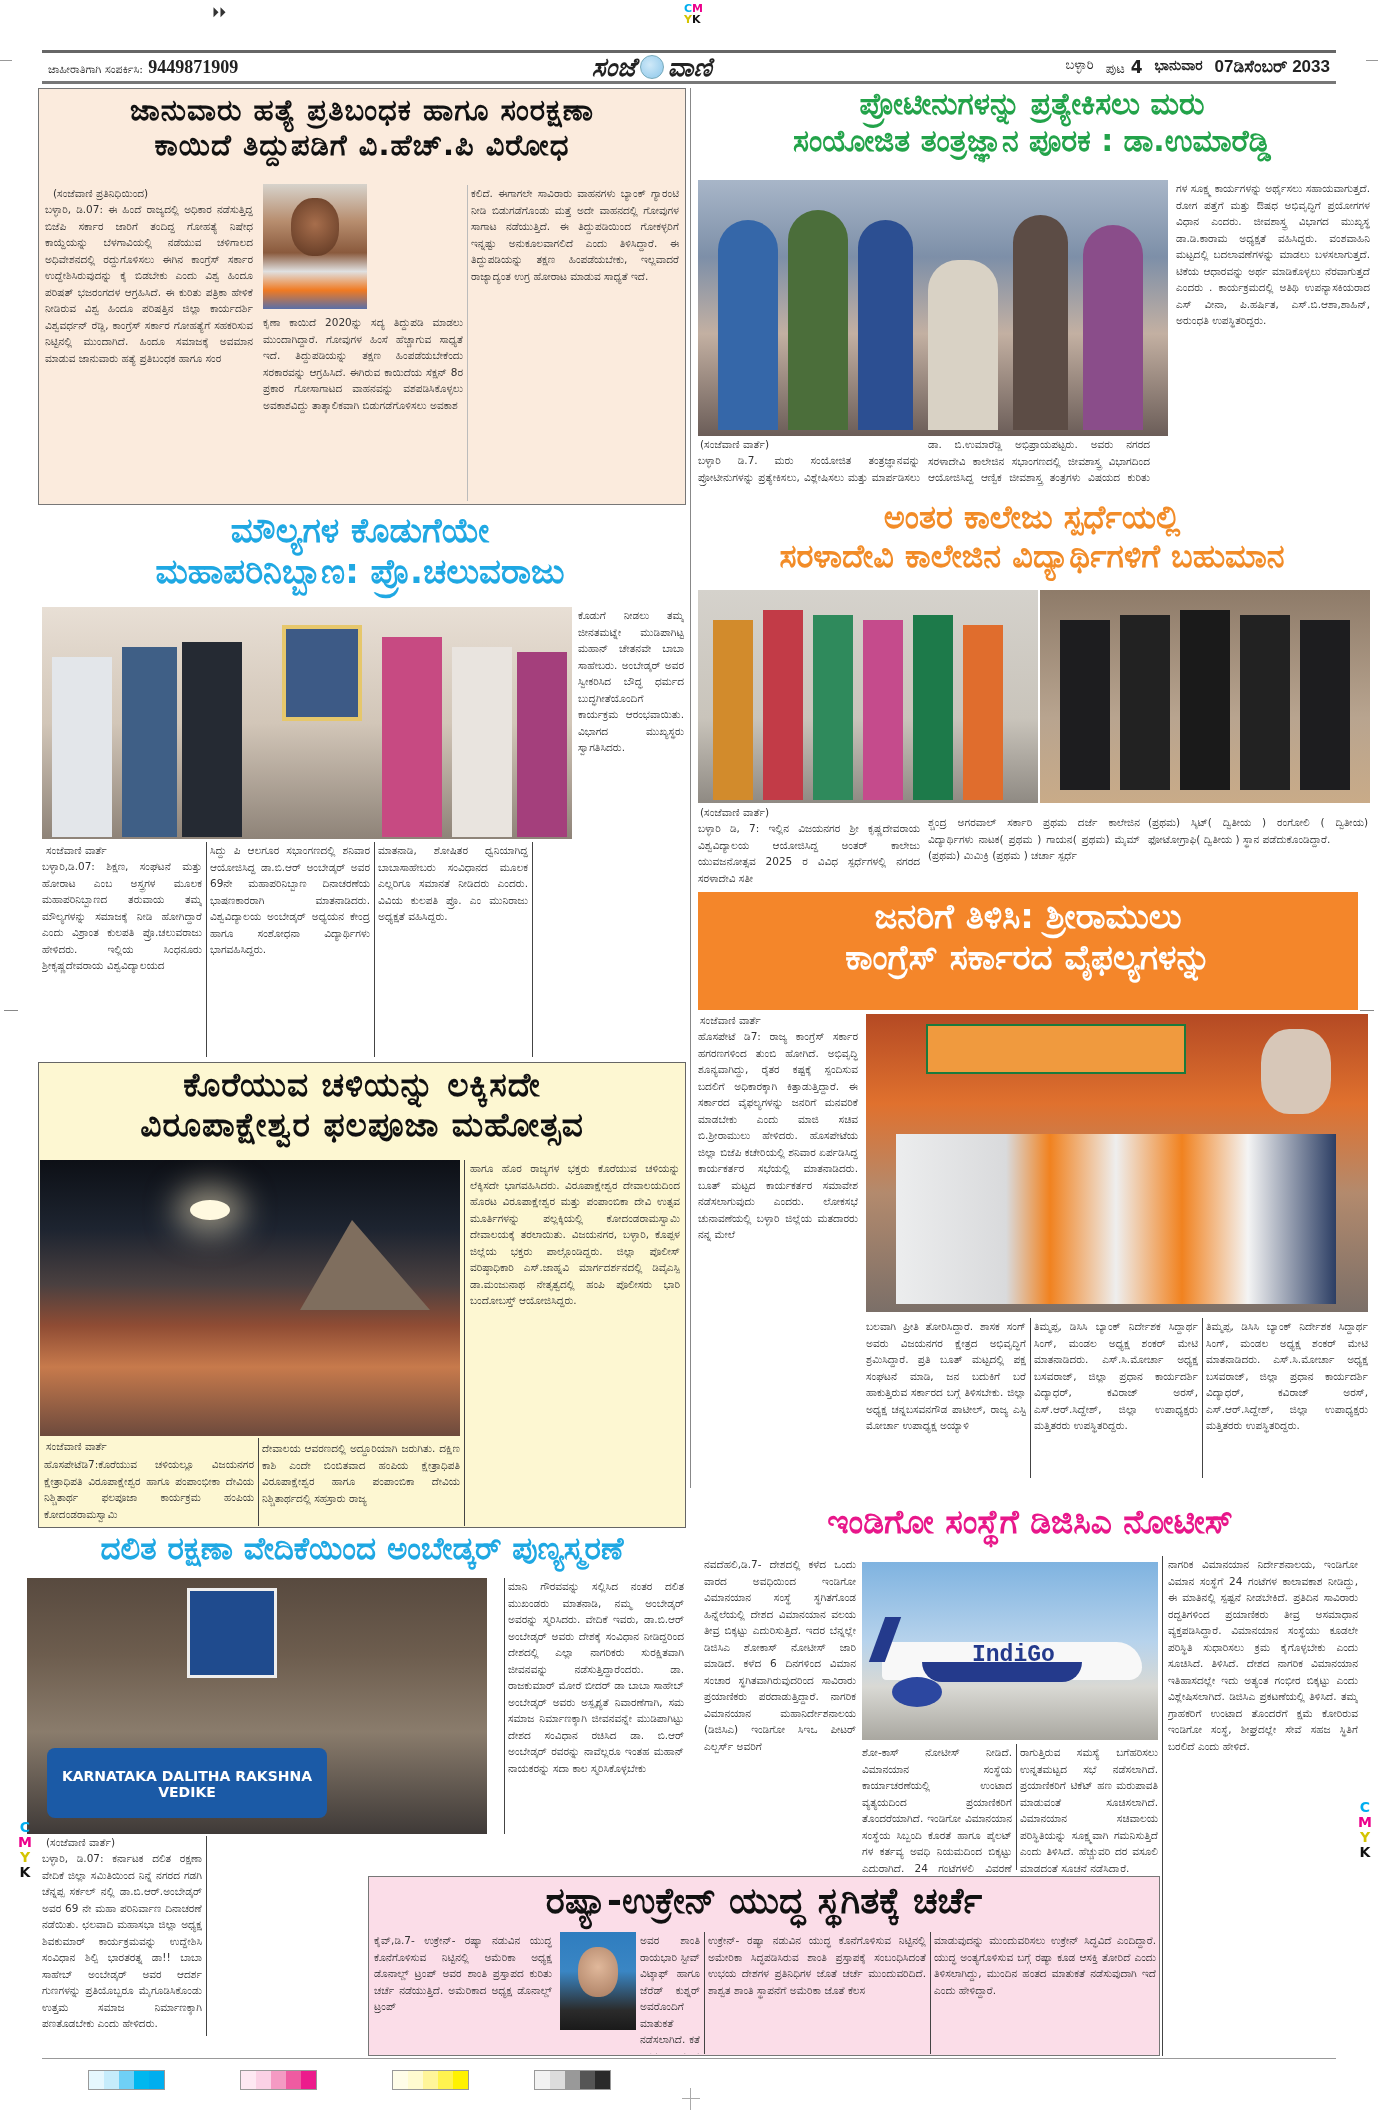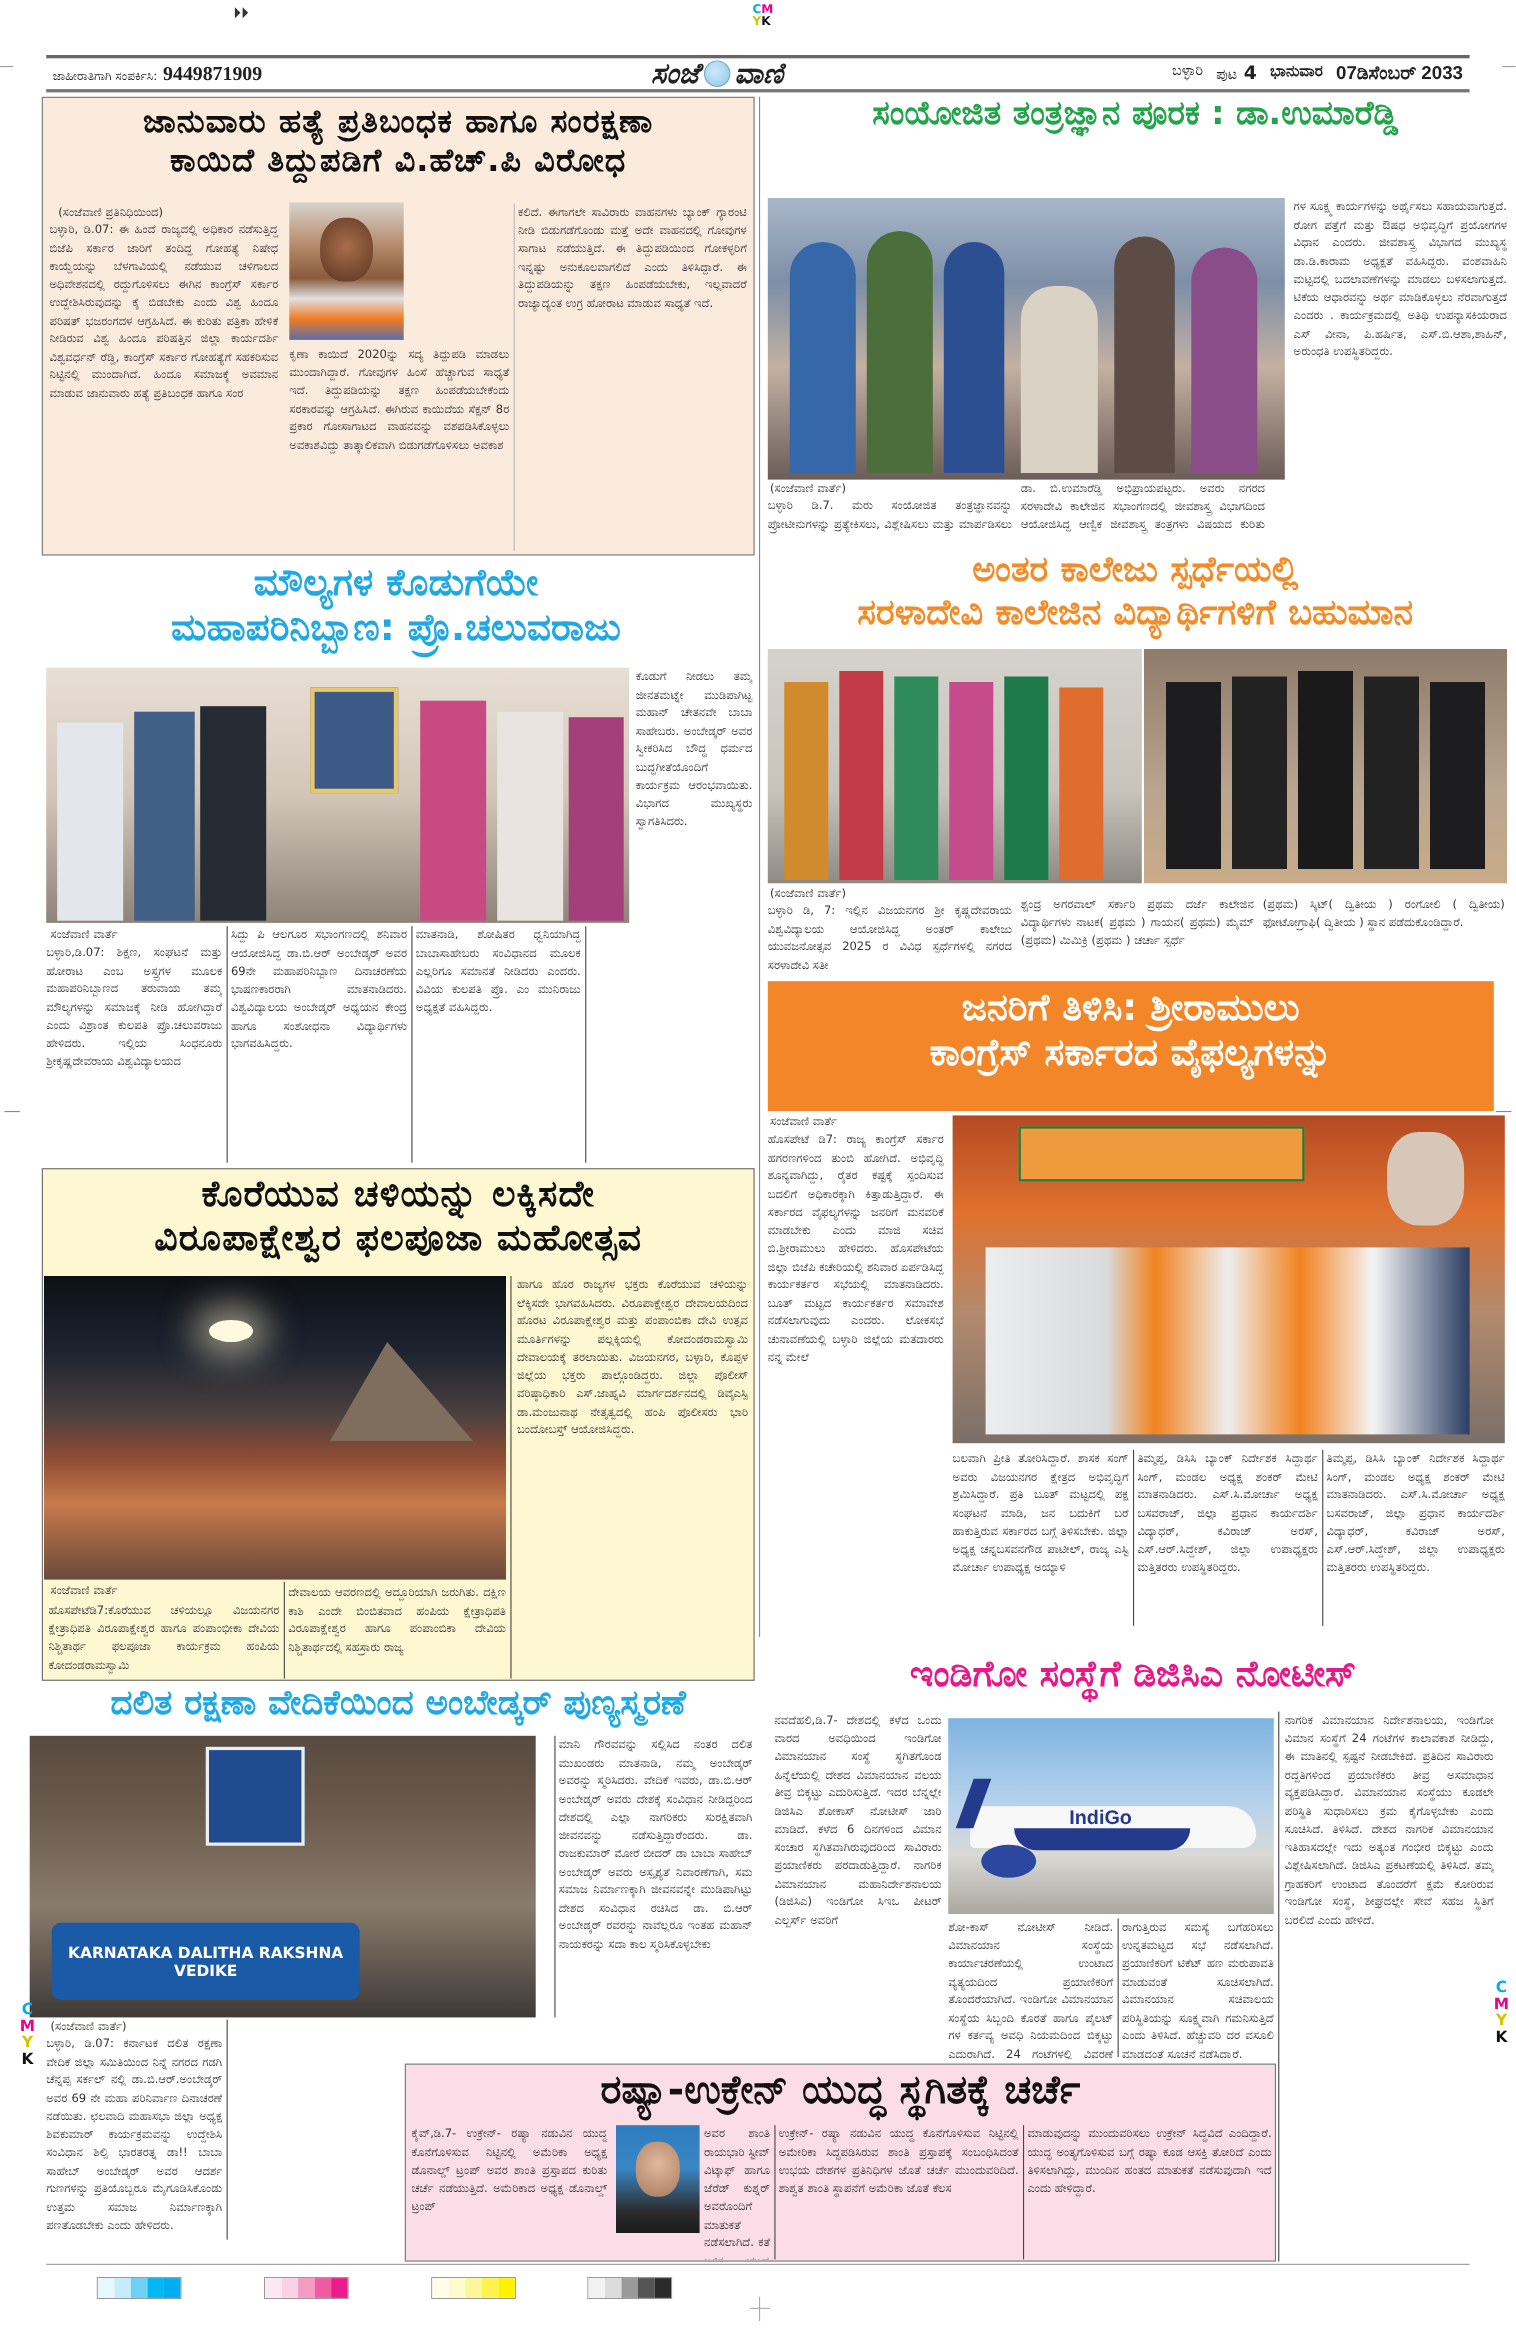--- a/index.html
+++ b/index.html
@@ -63,20 +63,21 @@
   <div class="col body-text" style="left:6px; top:112px; width:208px; height:300px;">ಬಳ್ಳಾರಿ, ಡಿ.07: ಈ ಹಿಂದೆ ರಾಜ್ಯದಲ್ಲಿ ಅಧಿಕಾರ ನಡೆಸುತ್ತಿದ್ದ ಬಿಜೆಪಿ ಸರ್ಕಾರ ಜಾರಿಗೆ ತಂದಿದ್ದ ಗೋಹತ್ಯೆ ನಿಷೇಧ ಕಾಯ್ದೆಯನ್ನು ಬೆಳಗಾವಿಯಲ್ಲಿ ನಡೆಯುವ ಚಳಿಗಾಲದ ಅಧಿವೇಶನದಲ್ಲಿ ರದ್ದುಗೊಳಿಸಲು ಈಗಿನ ಕಾಂಗ್ರೆಸ್ ಸರ್ಕಾರ ಉದ್ದೇಶಿಸಿರುವುದನ್ನು ಕೈ ಬಿಡಬೇಕು ಎಂದು ವಿಶ್ವ ಹಿಂದೂ ಪರಿಷತ್ ಭಜರಂಗದಳ ಆಗ್ರಹಿಸಿದೆ. ಈ ಕುರಿತು ಪತ್ರಿಕಾ ಹೇಳಿಕೆ ನೀಡಿರುವ ವಿಶ್ವ ಹಿಂದೂ ಪರಿಷತ್ತಿನ ಜಿಲ್ಲಾ ಕಾರ್ಯದರ್ಶಿ ವಿಶ್ವವರ್ಧನ್ ರೆಡ್ಡಿ, ಕಾಂಗ್ರೆಸ್ ಸರ್ಕಾರ ಗೋಹತ್ಯೆಗೆ ಸಹಕರಿಸುವ ನಿಟ್ಟಿನಲ್ಲಿ ಮುಂದಾಗಿದೆ. ಹಿಂದೂ ಸಮಾಜಕ್ಕೆ ಅವಮಾನ ಮಾಡುವ ಜಾನುವಾರು ಹತ್ಯೆ ಪ್ರತಿಬಂಧಕ ಹಾಗೂ ಸಂರ</div>
   <div class="photo" style="left:224px; top:95px; width:104px; height:125px; background:linear-gradient(180deg,#d7d3cc 0%,#b78d6e 30%,#8a5a3d 55%,#e0e0e0 70%,#f07a22 85%,#5a6fa8 100%);">
     <div style="position:absolute; left:28px; top:14px; width:48px; height:58px; border-radius:45%; background:radial-gradient(circle at 50% 45%,#a76e4c,#5a3420);"></div>
   </div>
   <div class="col body-text" style="left:224px; top:225px; width:200px; height:185px;">ಕೃಣಾ ಕಾಯಿದೆ 2020ನ್ನು ಸದ್ಯ ತಿದ್ದುಪಡಿ ಮಾಡಲು ಮುಂದಾಗಿದ್ದಾರೆ. ಗೋವುಗಳ ಹಿಂಸೆ ಹೆಚ್ಚಾಗುವ ಸಾಧ್ಯತೆ ಇದೆ. ತಿದ್ದುಪಡಿಯನ್ನು ತಕ್ಷಣ ಹಿಂಪಡೆಯಬೇಕೆಂದು ಸರಕಾರವನ್ನು ಆಗ್ರಹಿಸಿದೆ. ಈಗಿರುವ ಕಾಯಿದೆಯ ಸೆಕ್ಷನ್ 8ರ ಪ್ರಕಾರ ಗೋಸಾಗಾಟದ ವಾಹನವನ್ನು ವಶಪಡಿಸಿಕೊಳ್ಳಲು ಅವಕಾಶವಿದ್ದು ತಾತ್ಕಾಲಿಕವಾಗಿ ಬಿಡುಗಡೆಗೊಳಿಸಲು ಅವಕಾಶ</div>
   <div class="col body-text" style="left:432px; top:96px; width:208px; height:315px;">ಕಲಿದೆ. ಈಗಾಗಲೇ ಸಾವಿರಾರು ವಾಹನಗಳು ಬ್ಯಾಂಕ್ ಗ್ಯಾರಂಟಿ ನೀಡಿ ಬಿಡುಗಡೆಗೊಂಡು ಮತ್ತೆ ಅದೇ ವಾಹನದಲ್ಲಿ ಗೋವುಗಳ ಸಾಗಾಟ ನಡೆಯುತ್ತಿದೆ. ಈ ತಿದ್ದುಪಡಿಯಿಂದ ಗೋಕಳ್ಳರಿಗೆ ಇನ್ನಷ್ಟು ಅನುಕೂಲವಾಗಲಿದೆ ಎಂದು ತಿಳಿಸಿದ್ದಾರೆ. ಈ ತಿದ್ದುಪಡಿಯನ್ನು ತಕ್ಷಣ ಹಿಂಪಡೆಯಬೇಕು, ಇಲ್ಲವಾದರೆ ರಾಜ್ಯಾದ್ಯಂತ ಉಗ್ರ ಹೋರಾಟ ಮಾಡುವ ಸಾಧ್ಯತೆ ಇದೆ.</div>
   <div class="rule-v" style="left:428px; top:96px; height:316px; background:#bbb;"></div>
 </div>
 
 <div class="abs head" style="left:696px; top:86px; width:672px; font-size:30px; color:#23a34a;">
+  <div>ಪ್ರೋಟೀನುಗಳನ್ನು ಪ್ರತ್ಯೇಕಿಸಲು ಮರು</div>
   <div>ಸಂಯೋಜಿತ ತಂತ್ರಜ್ಞಾನ ಪೂರಕ : ಡಾ.ಉಮಾರೆಡ್ಡಿ</div>
 </div>
 <div class="photo" style="left:698px; top:180px; width:470px; height:256px; background:linear-gradient(180deg,#a8b6c8 0%,#7d8fa8 30%,#c3b0a2 60%,#6b5d58 100%);">
   <div style="position:absolute; left:20px; top:40px; width:60px; height:210px; background:#3567a9; border-radius:30px 30px 0 0;"></div>
   <div style="position:absolute; left:90px; top:30px; width:60px; height:220px; background:#4b6e3a; border-radius:30px 30px 0 0;"></div>
   <div style="position:absolute; left:160px; top:40px; width:55px; height:210px; background:#2c4f92; border-radius:30px 30px 0 0;"></div>
   <div style="position:absolute; left:230px; top:80px; width:70px; height:170px; background:#d9d2c5; border-radius:30px 30px 0 0;"></div>
   <div style="position:absolute; left:315px; top:35px; width:55px; height:215px; background:#5c4c45; border-radius:30px 30px 0 0;"></div>
   <div style="position:absolute; left:385px; top:45px; width:60px; height:205px; background:#8a4d8a; border-radius:30px 30px 0 0;"></div>
 </div>
@@ -176,21 +177,21 @@
 <div class="col body-text" style="left:42px; top:1850px; width:160px; height:190px;">ಬಳ್ಳಾರಿ, ಡಿ.07: ಕರ್ನಾಟಕ ದಲಿತ ರಕ್ಷಣಾ ವೇದಿಕೆ ಜಿಲ್ಲಾ ಸಮಿತಿಯಿಂದ ನಿನ್ನೆ ನಗರದ ಗಡಗಿ ಚೆನ್ನಪ್ಪ ಸರ್ಕಲ್ ನಲ್ಲಿ ಡಾ.ಬಿ.ಆರ್.ಅಂಬೇಡ್ಕರ್ ಅವರ 69 ನೇ ಮಹಾ ಪರಿನಿರ್ವಾಣ ದಿನಾಚರಣೆ ನಡೆಯಿತು. ಛಲವಾದಿ ಮಹಾಸಭಾ ಜಿಲ್ಲಾ ಅಧ್ಯಕ್ಷ ಶಿವಕುಮಾರ್ ಕಾರ್ಯಕ್ರಮವನ್ನು ಉದ್ದೇಶಿಸಿ ಸಂವಿಧಾನ ಶಿಲ್ಪಿ ಭಾರತರತ್ನ ಡಾ!! ಬಾಬಾ ಸಾಹೇಬ್ ಅಂಬೇಡ್ಕರ್ ಅವರ ಆದರ್ಶ ಗುಣಗಳನ್ನು ಪ್ರತಿಯೊಬ್ಬರೂ ಮೈಗೂಡಿಸಿಕೊಂಡು ಉತ್ತಮ ಸಮಾಜ ನಿರ್ಮಾಣಕ್ಕಾಗಿ ಪಣತೊಡಬೇಕು ಎಂದು ಹೇಳಿದರು.</div>
 <div class="rule-v" style="left:206px; top:1836px; height:200px;"></div>
 
 <div class="abs head" style="left:700px; top:1502px; width:660px; font-size:33px; color:#e8178a;">ಇಂಡಿಗೋ ಸಂಸ್ಥೆಗೆ ಡಿಜಿಸಿಎ ನೋಟೀಸ್</div>
 <div class="col body-text" style="left:704px; top:1556px; width:152px; height:300px;">ನವದೆಹಲಿ,ಡಿ.7- ದೇಶದಲ್ಲಿ ಕಳೆದ ಒಂದು ವಾರದ ಅವಧಿಯಿಂದ ಇಂಡಿಗೋ ವಿಮಾನಯಾನ ಸಂಸ್ಥೆ ಸ್ಥಗಿತಗೊಂಡ ಹಿನ್ನೆಲೆಯಲ್ಲಿ ದೇಶದ ವಿಮಾನಯಾನ ವಲಯ ತೀವ್ರ ಬಿಕ್ಕಟ್ಟು ಎದುರಿಸುತ್ತಿದೆ. ಇದರ ಬೆನ್ನಲ್ಲೇ ಡಿಜಿಸಿಎ ಶೋಕಾಸ್ ನೋಟೀಸ್ ಜಾರಿ ಮಾಡಿದೆ. ಕಳೆದ 6 ದಿನಗಳಿಂದ ವಿಮಾನ ಸಂಚಾರ ಸ್ಥಗಿತವಾಗಿರುವುದರಿಂದ ಸಾವಿರಾರು ಪ್ರಯಾಣಿಕರು ಪರದಾಡುತ್ತಿದ್ದಾರೆ. ನಾಗರಿಕ ವಿಮಾನಯಾನ ಮಹಾನಿರ್ದೇಶನಾಲಯ (ಡಿಜಿಸಿಎ) ಇಂಡಿಗೋ ಸಿಇಒ ಪೀಟರ್ ಎಲ್ಬರ್ಸ್ ಅವರಿಗೆ</div>
 <div class="photo" style="left:862px; top:1562px; width:296px; height:178px; background:linear-gradient(180deg,#7fb3e0 0%,#b7d3ec 45%,#d9d9d4 70%,#a9a7a0 100%);">
   <div style="position:absolute; left:20px; top:80px; width:260px; height:38px; background:#f8f8f8; border-radius:20px 60px 30px 10px;"></div>
   <div style="position:absolute; left:60px; top:100px; width:160px; height:20px; background:#243a8c; border-radius:0 0 20px 20px;"></div>
   <div style="position:absolute; left:30px; top:115px; width:50px; height:30px; background:#2c47a0; border-radius:50%;"></div>
   <div style="position:absolute; left:15px; top:55px; width:16px; height:45px; background:#243a8c; transform:skewX(-20deg);"></div>
-  <div style="position:absolute; left:110px; top:80px; font-size:18px; font-weight:bold; color:#243a8c; font-family:Liberation Sans, sans-serif;">IndiGo</div>
+  <div style="position:absolute; left:110px; top:80px; font-size:23px; font-weight:bold; color:#243a8c; font-family:Liberation Mono, monospace;">IndiGo</div>
 </div>
 <div class="col body-text" style="left:862px; top:1744px; width:150px; height:128px;">ಶೋ-ಕಾಸ್ ನೋಟೀಸ್ ನೀಡಿದೆ. ವಿಮಾನಯಾನ ಸಂಸ್ಥೆಯ ಕಾರ್ಯಾಚರಣೆಯಲ್ಲಿ ಉಂಟಾದ ವ್ಯತ್ಯಯದಿಂದ ಪ್ರಯಾಣಿಕರಿಗೆ ತೊಂದರೆಯಾಗಿದೆ. ಇಂಡಿಗೋ ವಿಮಾನಯಾನ ಸಂಸ್ಥೆಯ ಸಿಬ್ಬಂದಿ ಕೊರತೆ ಹಾಗೂ ಪೈಲಟ್ ಗಳ ಕರ್ತವ್ಯ ಅವಧಿ ನಿಯಮದಿಂದ ಬಿಕ್ಕಟ್ಟು ಎದುರಾಗಿದೆ. 24 ಗಂಟೆಗಳಲ್ಲಿ ವಿವರಣೆ ನೀಡುವಂತೆ ವಿಮಾನಯಾನ ಸಂಸ್ಥೆಯಿಂದ ಎದುರು</div>
 <div class="rule-v" style="left:1016px; top:1744px; height:126px;"></div>
 <div class="col body-text" style="left:1020px; top:1744px; width:138px; height:128px;">ರಾಗುತ್ತಿರುವ ಸಮಸ್ಯೆ ಬಗೆಹರಿಸಲು ಉನ್ನತಮಟ್ಟದ ಸಭೆ ನಡೆಸಲಾಗಿದೆ. ಪ್ರಯಾಣಿಕರಿಗೆ ಟಿಕೆಟ್ ಹಣ ಮರುಪಾವತಿ ಮಾಡುವಂತೆ ಸೂಚಿಸಲಾಗಿದೆ. ವಿಮಾನಯಾನ ಸಚಿವಾಲಯ ಪರಿಸ್ಥಿತಿಯನ್ನು ಸೂಕ್ಷ್ಮವಾಗಿ ಗಮನಿಸುತ್ತಿದೆ ಎಂದು ತಿಳಿಸಿದೆ. ಹೆಚ್ಚುವರಿ ದರ ವಸೂಲಿ ಮಾಡದಂತೆ ಸೂಚನೆ ನಡೆಸಿದ್ದಾರೆ.</div>
 <div class="rule-v" style="left:1162px; top:1556px; height:500px;"></div>
 <div class="col body-text" style="left:1168px; top:1556px; width:190px; height:500px;">ನಾಗರಿಕ ವಿಮಾನಯಾನ ನಿರ್ದೇಶನಾಲಯ, ಇಂಡಿಗೋ ವಿಮಾನ ಸಂಸ್ಥೆಗೆ 24 ಗಂಟೆಗಳ ಕಾಲಾವಕಾಶ ನೀಡಿದ್ದು, ಈ ಮಾತಿನಲ್ಲಿ ಸ್ಪಷ್ಟನೆ ನೀಡಬೇಕಿದೆ. ಪ್ರತಿದಿನ ಸಾವಿರಾರು ರದ್ದತಿಗಳಿಂದ ಪ್ರಯಾಣಿಕರು ತೀವ್ರ ಅಸಮಾಧಾನ ವ್ಯಕ್ತಪಡಿಸಿದ್ದಾರೆ. ವಿಮಾನಯಾನ ಸಂಸ್ಥೆಯು ಕೂಡಲೇ ಪರಿಸ್ಥಿತಿ ಸುಧಾರಿಸಲು ಕ್ರಮ ಕೈಗೊಳ್ಳಬೇಕು ಎಂದು ಸೂಚಿಸಿದೆ. ತಿಳಿಸಿದೆ. ದೇಶದ ನಾಗರಿಕ ವಿಮಾನಯಾನ ಇತಿಹಾಸದಲ್ಲೇ ಇದು ಅತ್ಯಂತ ಗಂಭೀರ ಬಿಕ್ಕಟ್ಟು ಎಂದು ವಿಶ್ಲೇಷಿಸಲಾಗಿದೆ. ಡಿಜಿಸಿಎ ಪ್ರಕಟಣೆಯಲ್ಲಿ ತಿಳಿಸಿದೆ. ತಮ್ಮ ಗ್ರಾಹಕರಿಗೆ ಉಂಟಾದ ತೊಂದರೆಗೆ ಕ್ಷಮೆ ಕೋರಿರುವ ಇಂಡಿಗೋ ಸಂಸ್ಥೆ, ಶೀಘ್ರದಲ್ಲೇ ಸೇವೆ ಸಹಜ ಸ್ಥಿತಿಗೆ ಬರಲಿದೆ ಎಂದು ಹೇಳಿದೆ.</div>
 
 <div class="abs" style="left:368px; top:1876px; width:792px; height:180px; background:#fbdde8; border:1px solid #777;">
   <div class="head" style="font-size:36px; color:#111; padding-top:2px;">ರಷ್ಯಾ-ಉಕ್ರೇನ್ ಯುದ್ಧ ಸ್ಥಗಿತಕ್ಕೆ ಚರ್ಚೆ</div>
 </div>

